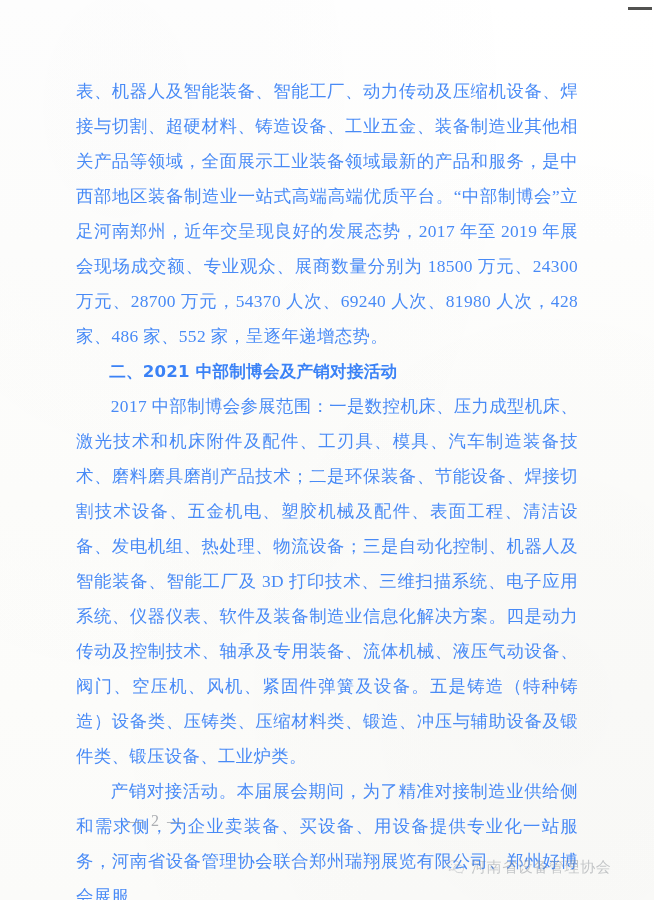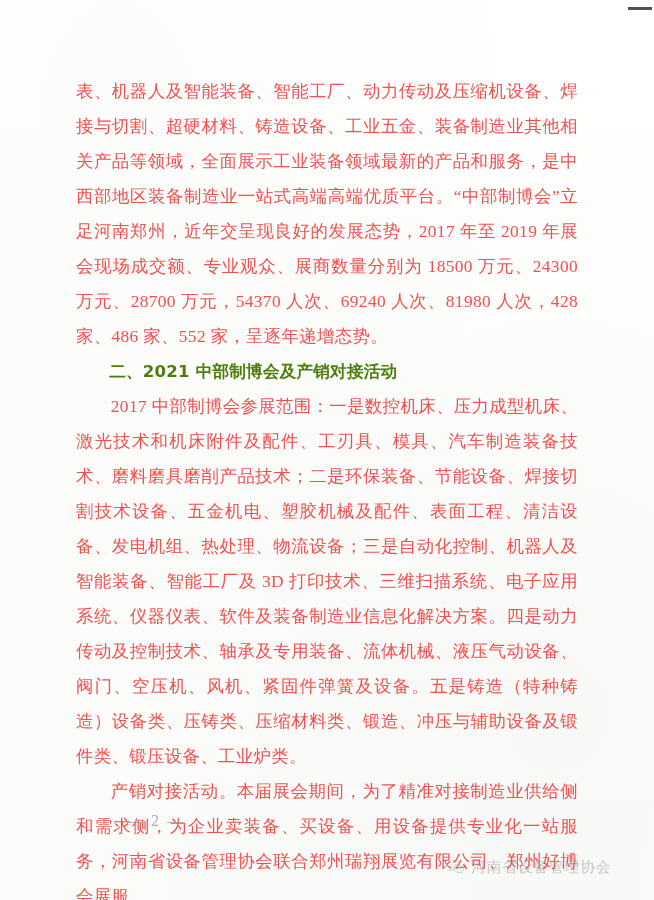--- a/index.html
+++ b/index.html
@@ -39,38 +39,38 @@
   .content {
     position: absolute;
     left: 76px;
     top: 74px;
     width: 502px;
   }
   .para {
     margin: 0;
     font-size: 17.4px;
     line-height: 35px;
-    color: #ef4444;
+    color: #3b82f6;
     text-align: justify;
     text-justify: inter-ideograph;
     letter-spacing: 0.35px;
     font-weight: 400;
     text-indent: 0;
     opacity: 0.93;
   }
   .para.indent {
     text-indent: 2em;
   }
   .heading {
     margin: 0;
     font-family: "DejaVu Sans", "Liberation Sans", sans-serif;
     font-size: 16.6px;
     line-height: 35px;
     font-weight: 700;
-    color: #4d7c0f;
+    color: #3b82f6;
     text-indent: 2em;
     letter-spacing: 0.2px;
   }
   .page-number {
     position: absolute;
     left: 76px;
     top: 812px;
     width: 160px;
     text-align: center;
     font-size: 16px;

